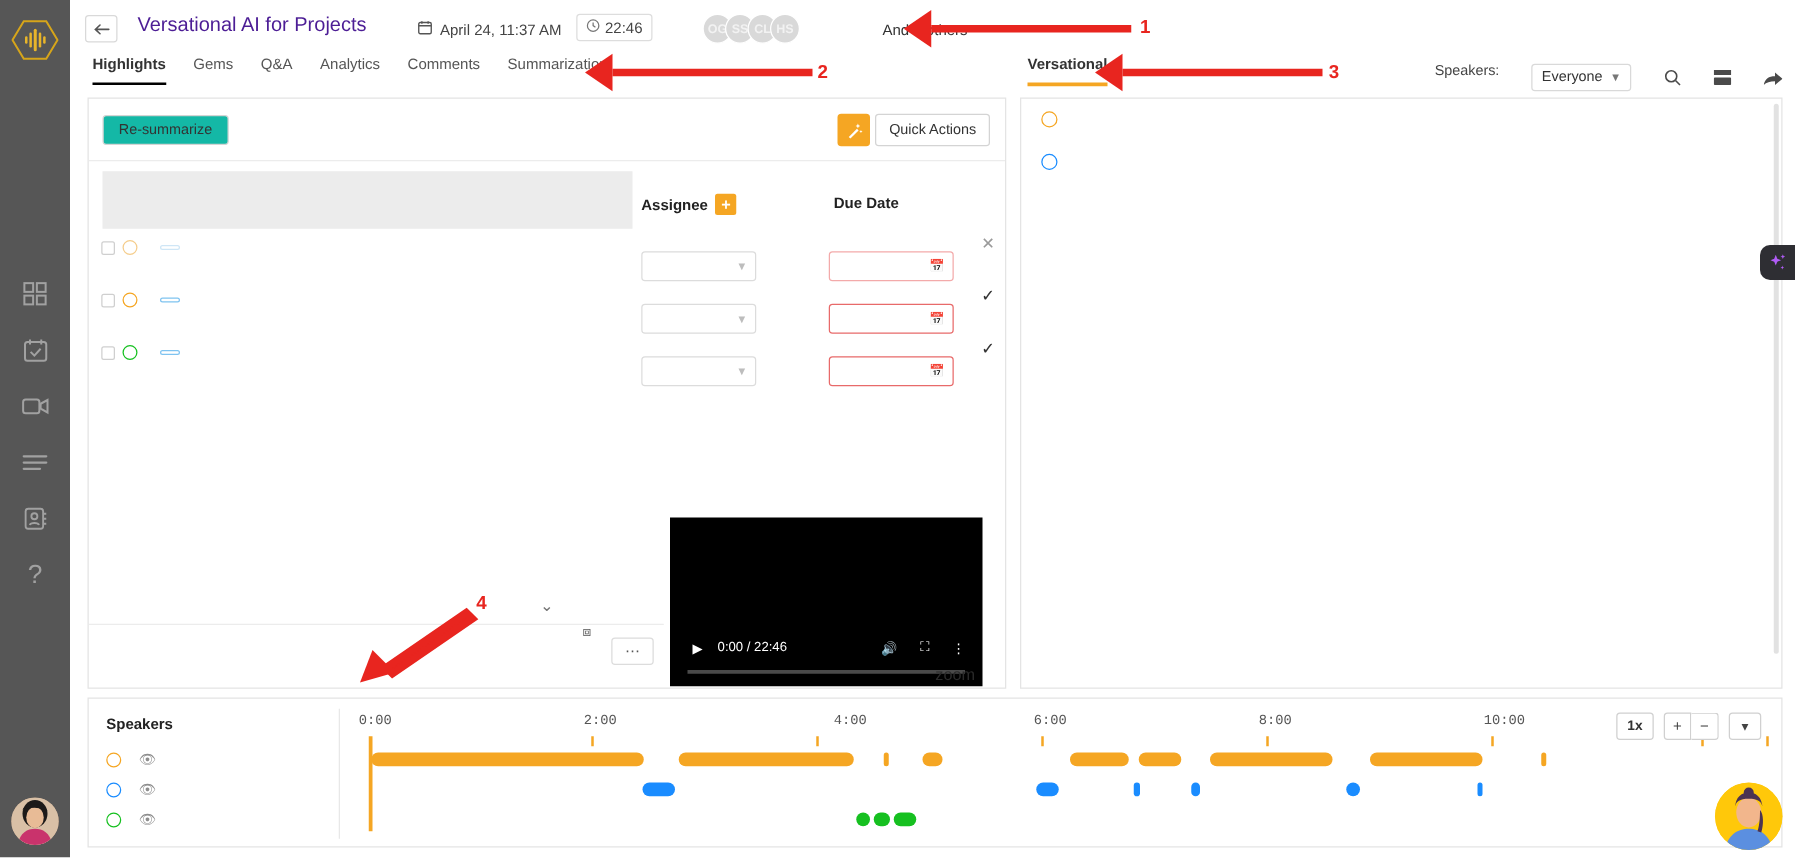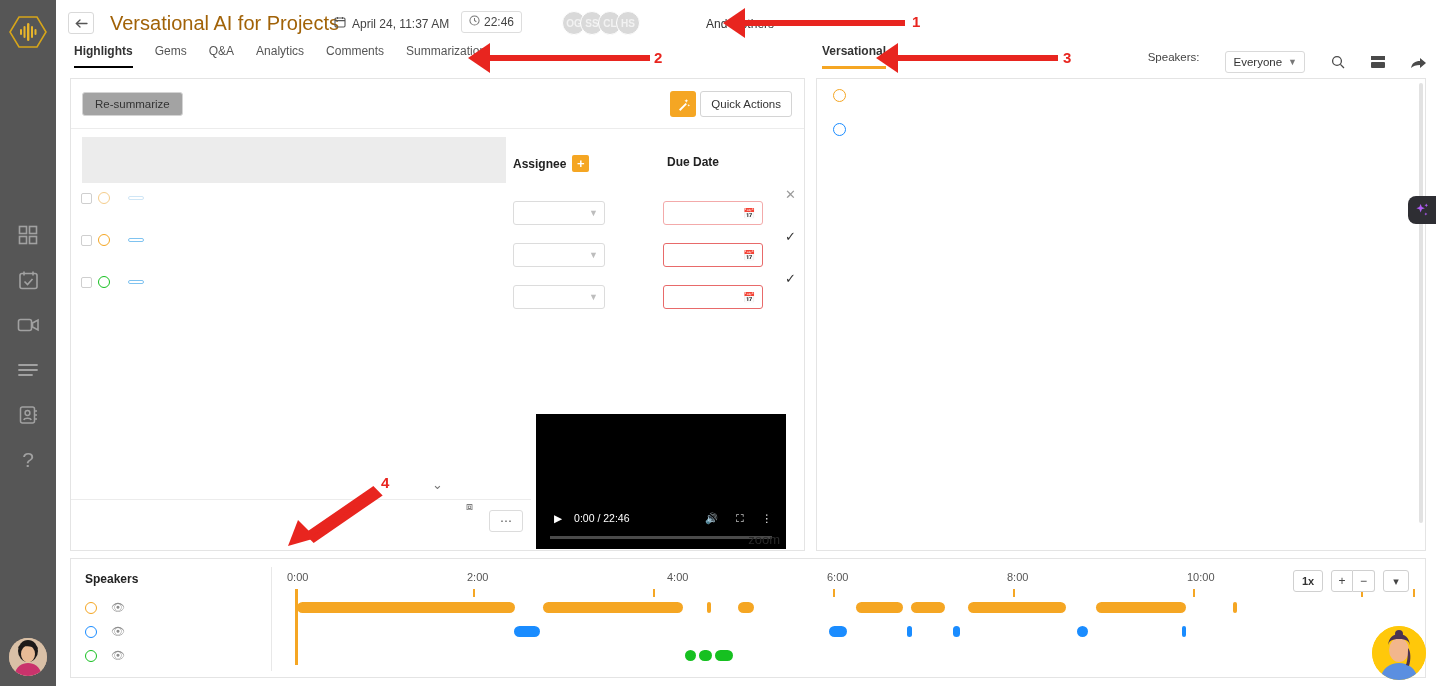--- a/index.html
+++ b/index.html
@@ -20,42 +20,42 @@
   #rail .icons { margin-top:168px; display:flex; flex-direction:column; gap:15px; align-items:center; }
   #rail .ricon { width:30px; height:30px; display:flex; align-items:center; justify-content:center; opacity:.62; }
   #rail .me { position:absolute; bottom:10px; left:9px; width:38px; height:38px; border-radius:50%;
               overflow:hidden; background:#c8a98e; }
 
   
   #topbar { position:absolute; left:56px; top:0; width:1380px; height:45px; background:#fff; }
   #backbtn { position:absolute; left:12px; top:12px; width:26px; height:22px; border:1px solid #d9d9d9;
              border-radius:3px; background:#fff; display:flex; align-items:center; justify-content:center;
              color:#555; font-size:13px; cursor:pointer;}
-  #mtitle { position:absolute; left:54px; top:12px; font-size:20px; color:#a16207; }
+  #mtitle { position:absolute; left:54px; top:12px; font-size:16px; color:#4c1d95; }
   #mdate { position:absolute; left:278px; top:16px; font-size:12px; color:#444; display:flex; align-items:center; gap:6px;}
   #mdur { position:absolute; left:405px; top:11px; height:22px; border:1px solid #ddd; border-radius:3px;
           padding:0 7px; display:flex; align-items:center; gap:4px; font-size:12px; color:#444; background:#fff;}
   #avs { position:absolute; left:506px; top:11px; display:flex; }
   #avs .av { width:24px; height:24px; border-radius:50%; background:#d9d9d9; color:#f2f2f2;
              font-size:10px; font-weight:bold; display:flex; align-items:center; justify-content:center;
              margin-left:-6px; border:1px solid #fff; }
   #avs .av:first-child { margin-left:0; }
   #others { position:absolute; left:650px; top:17px; font-size:12px; color:#333; }
 
   
   #tabs { position:absolute; left:74px; top:44px; display:flex; gap:22px; font-size:12px; }
   #tabs .t { padding-bottom:8px; color:#555; cursor:pointer; }
   #tabs .t.on { color:#333; font-weight:bold; border-bottom:2px solid #000000; }
 
   
   #leftpanel { position:absolute; left:70px; top:78px; width:735px; height:473px;
                border:1px solid #e4e4e4; background:#fff; }
   #summaryhead { position:relative; height:50px; border-bottom:1px solid #ececec; }
   #resum { position:absolute; left:11px; top:13px; height:24px; padding:0 12px; border:1px solid #d4d4d4;
-           border-radius:3px; background:#a3a3a3; font-size:11.5px; color:#333; display:flex; align-items:center; cursor:pointer;}
+           border-radius:3px; background:#14b8a6; font-size:11.5px; color:#333; display:flex; align-items:center; cursor:pointer;}
   #magic { position:absolute; right:108px; top:12px; width:26px; height:26px; border-radius:3px;
            background:#f5a623; display:flex; align-items:center; justify-content:center; color:#fff; font-size:13px; cursor:pointer;}
   #quickact { position:absolute; right:12px; top:12px; height:26px; padding:0 10px; border:1px solid #d4d4d4;
               border-radius:3px; background:#fff; font-size:11.5px; color:#333; display:flex; align-items:center; cursor:pointer;}
 
   .colhead { position:absolute; top:76px; font-size:12px; font-weight:bold; color:#222; }
   #h-items { left:11px; }
   #h-assignee { left:442px; display:flex; align-items:center; gap:6px;}
   #plusbtn { width:17px; height:17px; background:#f5a623; color:#fff; border-radius:2px;
              display:flex; align-items:center; justify-content:center; font-size:13px; line-height:1; cursor:pointer;}
@@ -138,21 +138,21 @@
              border-radius:8px 0 0 8px; display:flex; align-items:center; justify-content:center;
              font-size:14px; color:#b05cf5; cursor:pointer; }
 
   
   #timeline { position:absolute; left:70px; top:558px; width:1356px; height:120px;
               border:1px solid #e4e4e4; background:#fff; }
   #tlhead { position:absolute; left:14px; top:13px; font-size:12px; font-weight:bold; color:#222; }
   .spkrow { position:absolute; left:14px; display:flex; align-items:center; gap:7px; font-size:11.5px; color:#333; }
   .spkrow .eye { color:#8d8d8d; font-size:11px; cursor:pointer; }
   #tldiv { position:absolute; left:200px; top:8px; width:1px; height:104px; background:#e8e8e8; }
-  #tlplot { position:absolute; left:200px; top:0; width:1150px; height:120px; }
+  #tlplot { position:absolute; left:200px; top:0; width:1150px; height:120px;font-family:Liberation Mono, monospace; }
   .tick { position:absolute; top:12px; font-size:11px; color:#555; }
   .tickm { position:absolute; top:30px; width:2px; height:8px; background:#f5a623; }
   #playhead { position:absolute; left:24px; top:30px; width:3px; height:76px; background:#f5a623; }
   .seg { position:absolute; border-radius:6px; }
   .seg.o { background:#f5a623; height:11px; top:43px; }
   .seg.b { background:#1a8cff; height:11px; top:67px; }
   .seg.g { background:#16c020; height:11px; top:91px; }
   #zoomctl { position:absolute; right:16px; top:11px; display:flex; align-items:center; gap:8px; }
   #zoomctl .zx { height:22px; min-width:30px; border:1px solid #d0d0d0; border-radius:3px; background:#fff;
                  display:flex; align-items:center; justify-content:center; font-size:11px; font-weight:bold;

